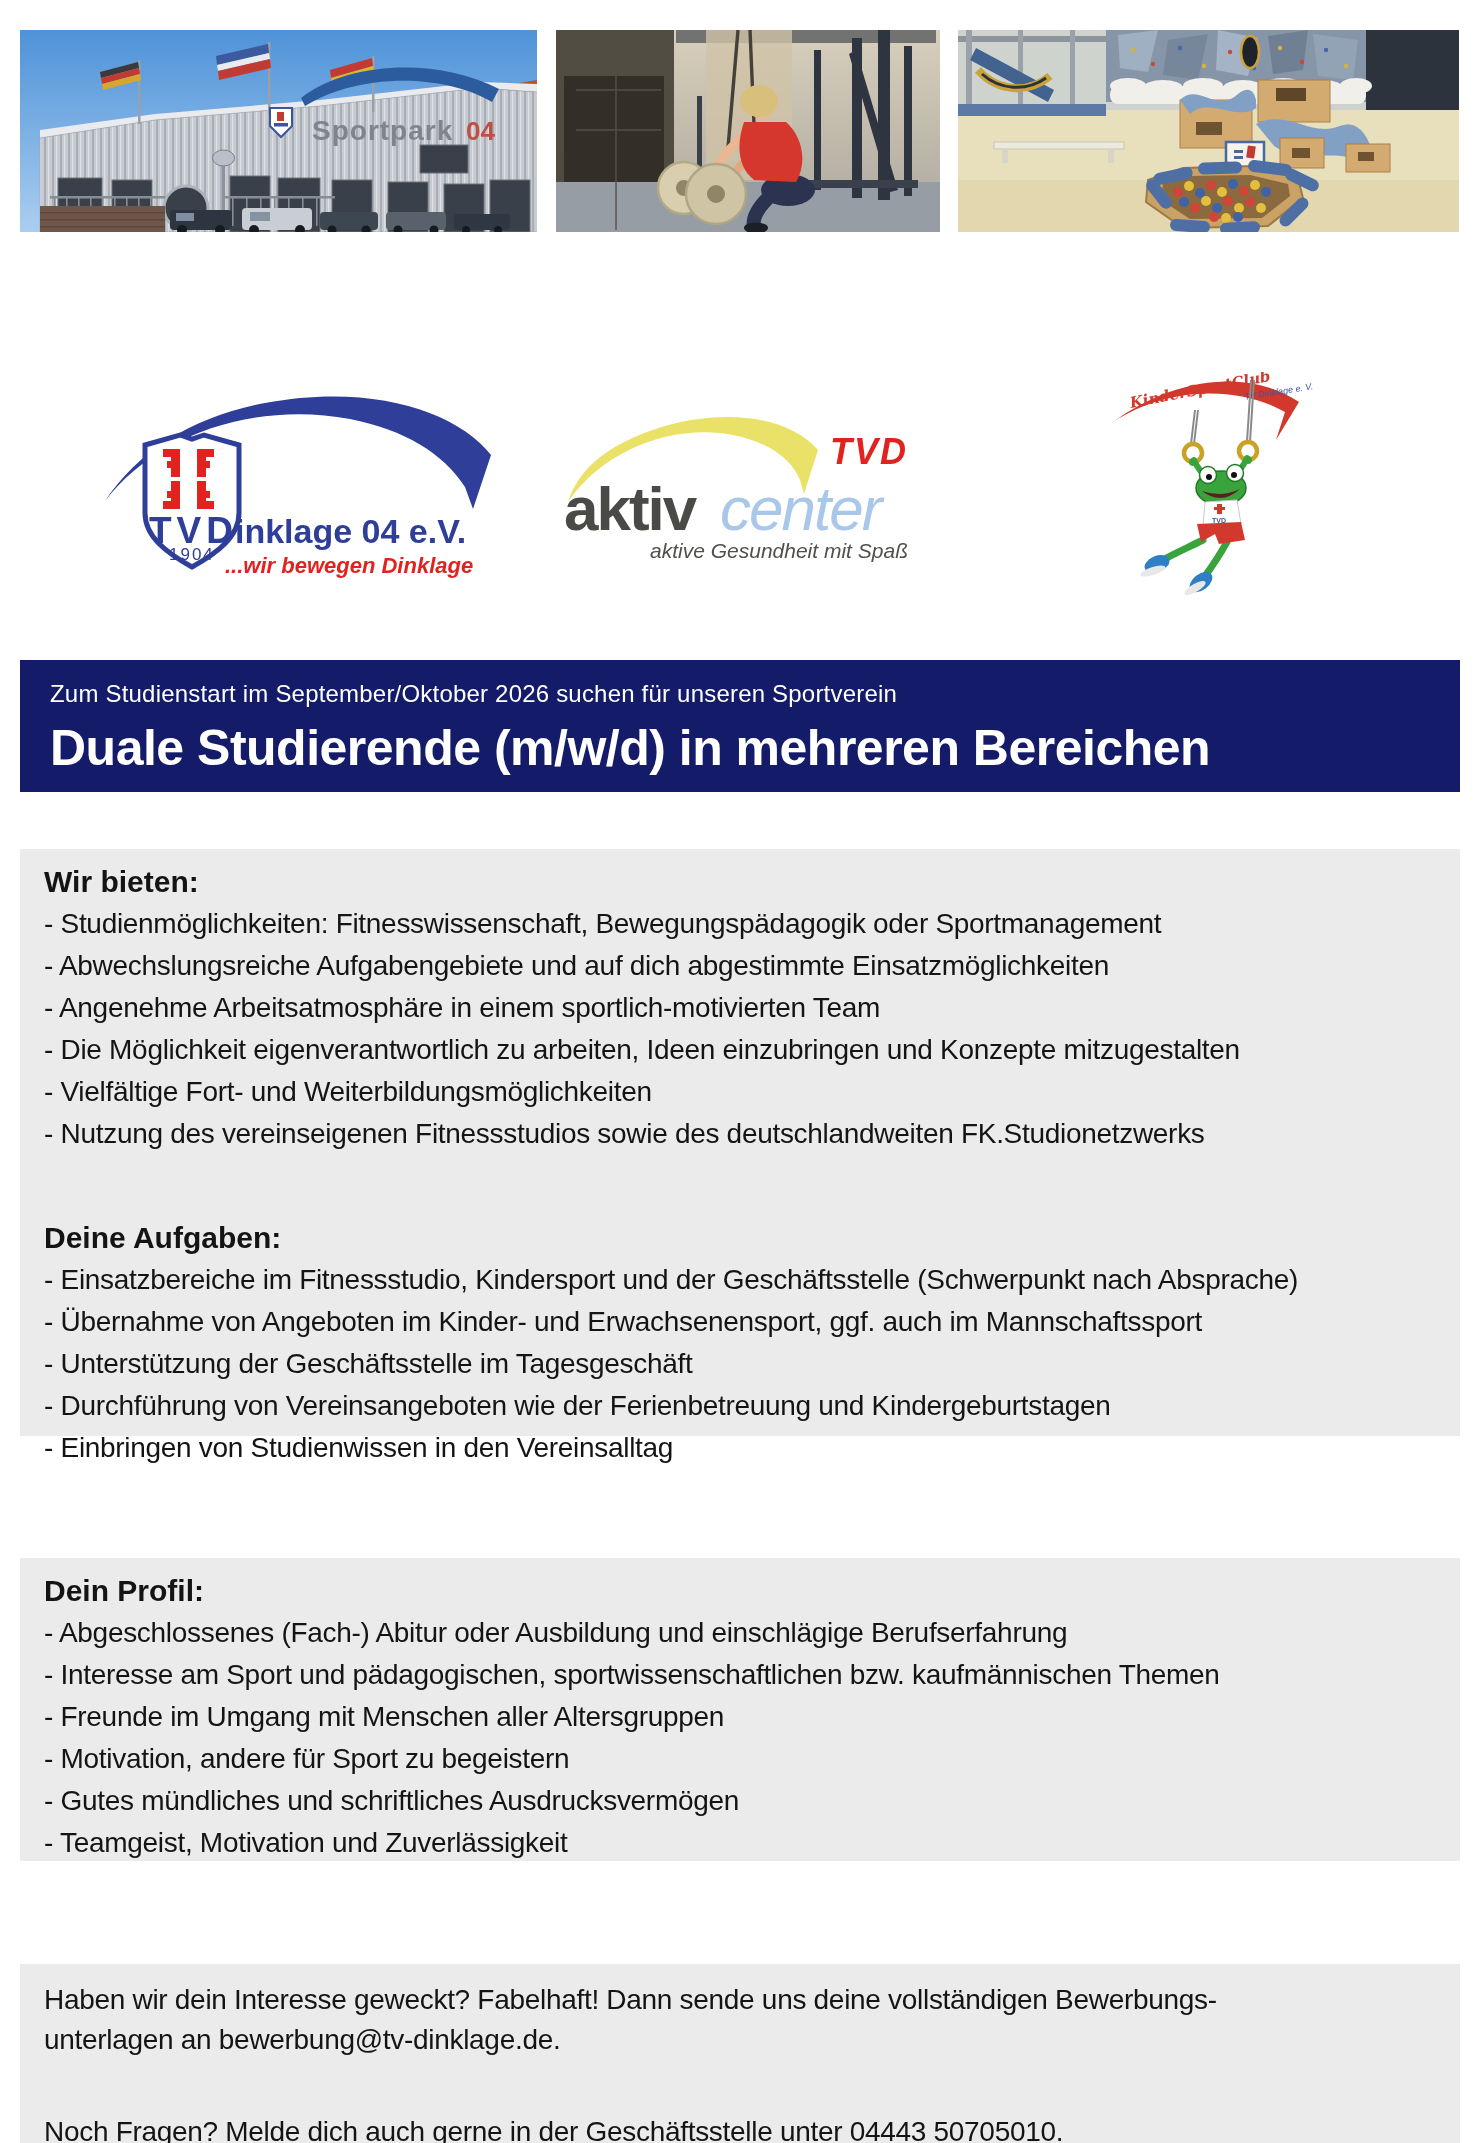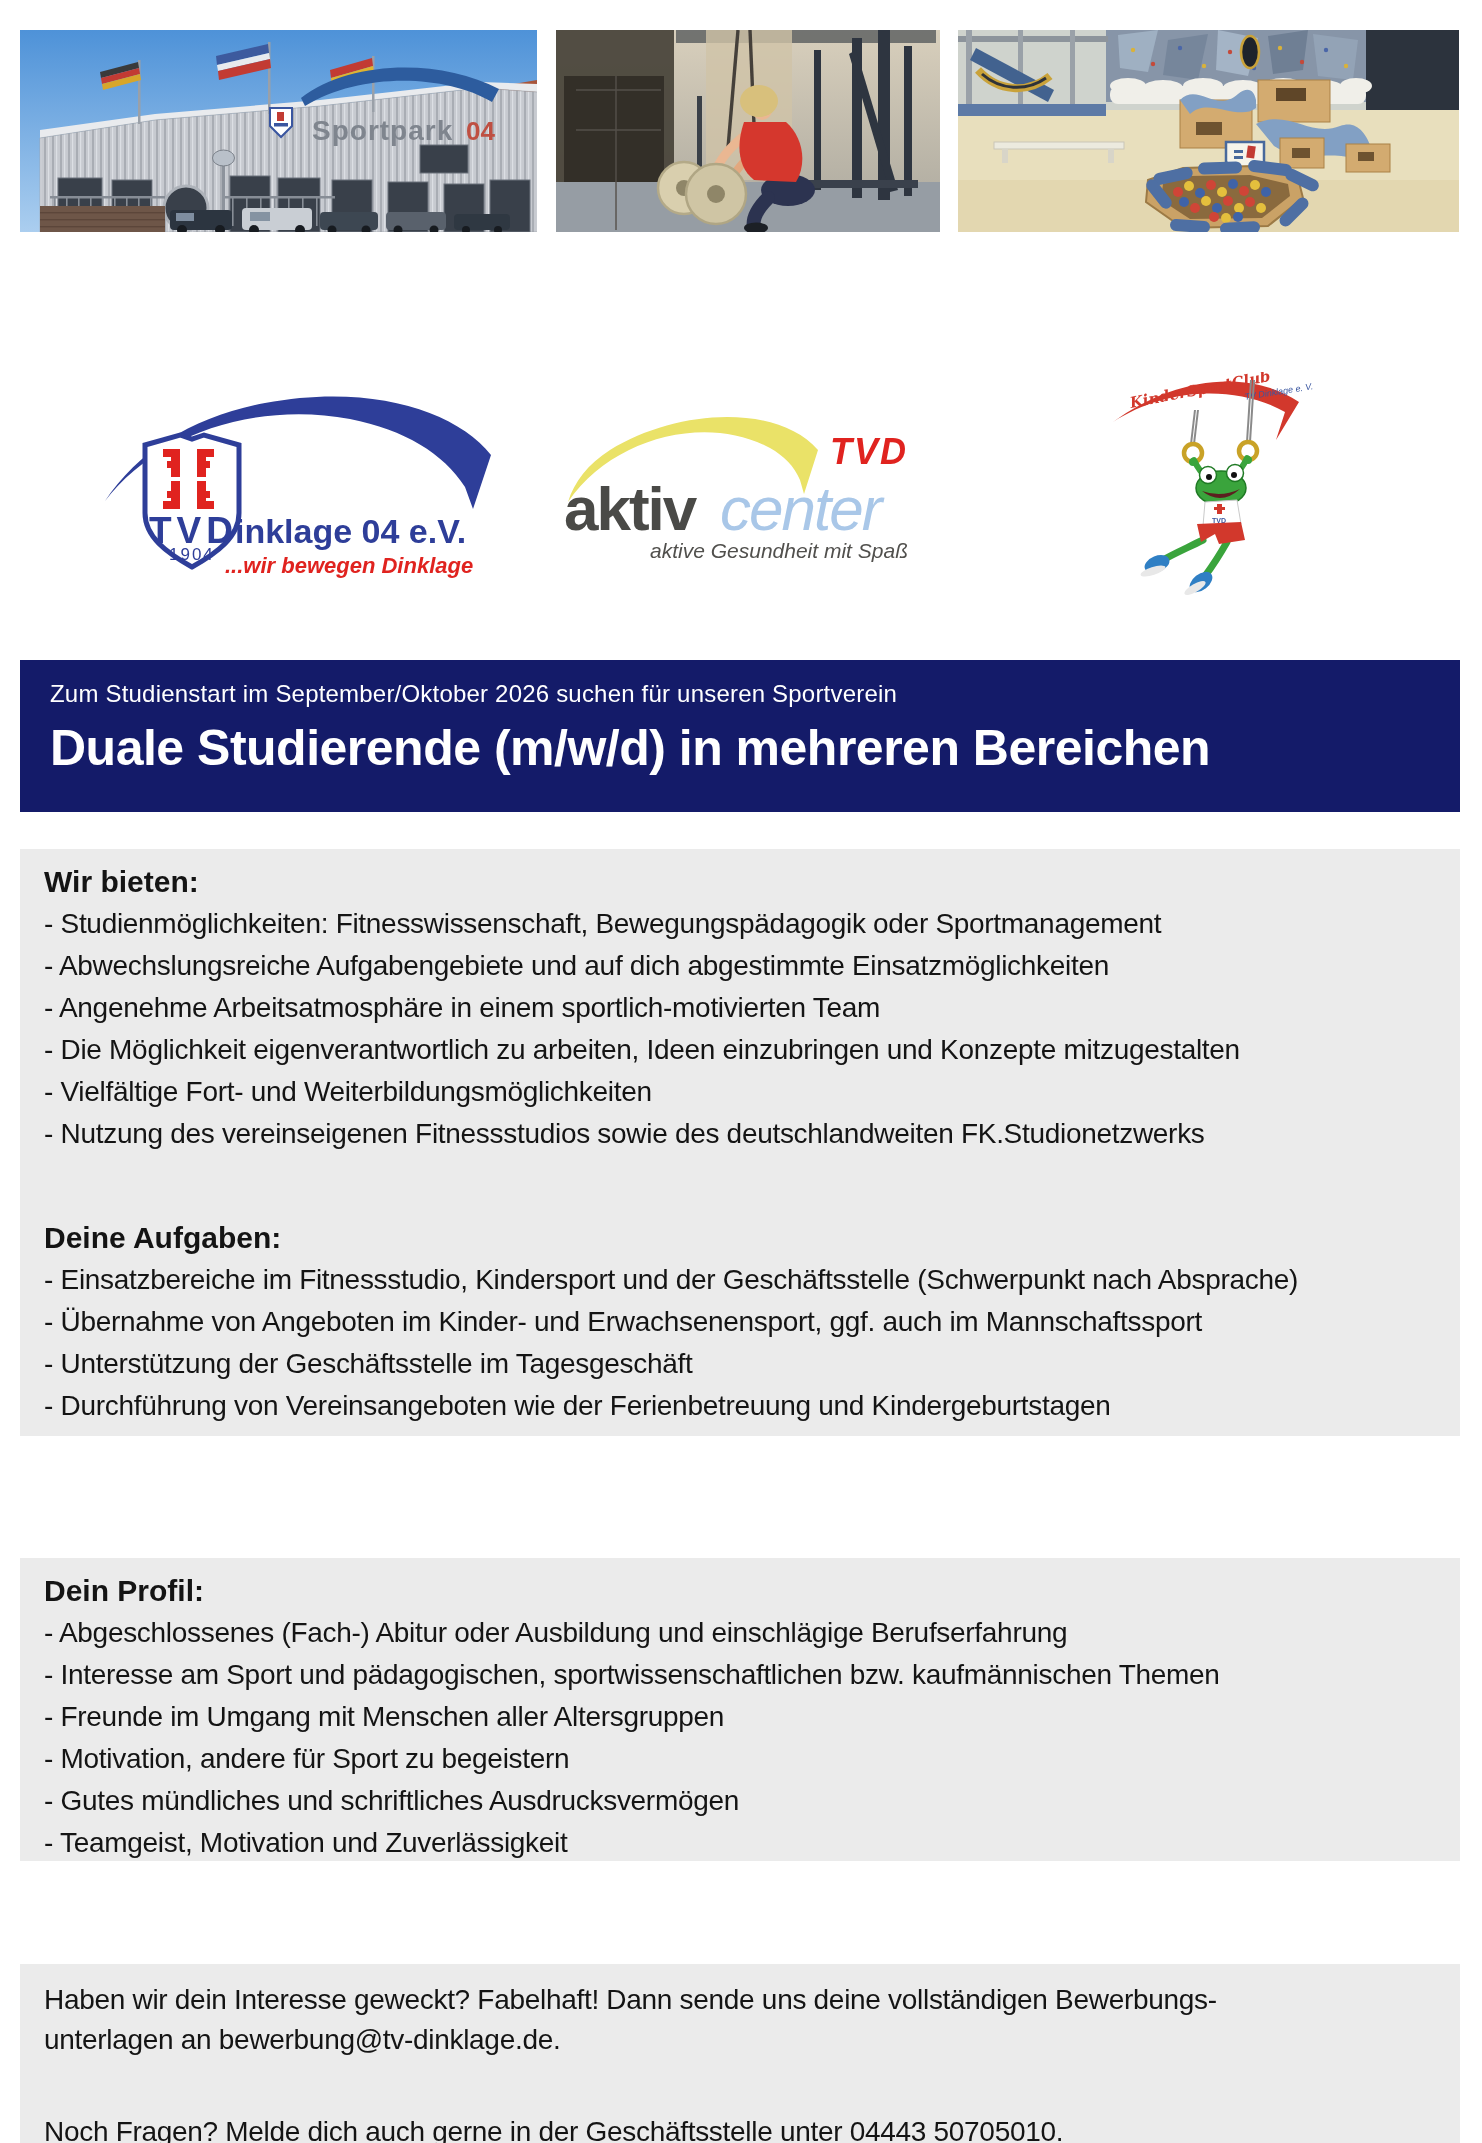--- a/index.html
+++ b/index.html
@@ -5,21 +5,21 @@
   html,body{margin:0;padding:0;background:#fff;}
   .page{position:relative;width:1482px;height:2143px;background:#fff;overflow:hidden;
         font-family:"Liberation Sans",sans-serif;color:#111;}
   .photo,.logo{position:absolute;display:block;}
   #photo1{left:20px;top:30px;width:517px;height:202px;}
   #photo2{left:556px;top:30px;width:384px;height:202px;}
   #photo3{left:958px;top:30px;width:501px;height:202px;}
   #logo-tvd{left:85px;top:395px;width:420px;height:195px;}
   #logo-aktiv{left:558px;top:408px;width:365px;height:162px;}
   #logo-frog{left:1095px;top:372px;width:235px;height:235px;}
-  .banner{position:absolute;left:20px;top:660px;width:1440px;height:152px;
+  .banner{position:absolute;left:20px;top:660px;width:1440px;height:132px;
           background:var(--navy,#141b69);color:#fff;box-sizing:border-box;padding:20px 20px 0 30px;}
   .banner .kicker{font-size:24px;letter-spacing:.2px;}
   .banner h1{margin:11px 0 0 0;font-size:50px;font-weight:bold;letter-spacing:-.5px;}
   .box{position:absolute;left:20px;width:1440px;background:var(--panel,#ebebeb);
        box-sizing:border-box;padding:12px 24px;font-size:28px;line-height:42px;
        letter-spacing:-.3px;color:#141414;}
   .box h2{margin:0;font-size:30px;line-height:42px;font-weight:bold;letter-spacing:0;}
   #sec-0{top:849px;height:380px;}
   #sec-1{top:1205px;height:231px;}
   #sec-2{top:1558px;height:303px;}
@@ -374,20 +374,21 @@
       </div>
   </section>
 
   <section class="box" id="sec-1">
     <h2>Deine Aufgaben:</h2>
     <div>
         <div class="line">- Einsatzbereiche im Fitnessstudio, Kindersport und der Geschäftsstelle (Schwerpunkt nach Absprache)</div>
         <div class="line">- Übernahme von Angeboten im Kinder- und Erwachsenensport, ggf. auch im Mannschaftssport</div>
         <div class="line">- Unterstützung der Geschäftsstelle im Tagesgeschäft</div>
         <div class="line">- Durchführung von Vereinsangeboten wie der Ferienbetreuung und Kindergeburtstagen</div>
+        <div class="line">- Einbringen von Studienwissen in den Vereinsalltag</div>
       </div>
   </section>
 
   <section class="box" id="sec-2">
     <h2>Dein Profil:</h2>
     <div>
         <div class="line">- Abgeschlossenes (Fach-) Abitur oder Ausbildung und einschlägige Berufserfahrung</div>
         <div class="line">- Interesse am Sport und pädagogischen, sportwissenschaftlichen bzw. kaufmännischen Themen</div>
         <div class="line">- Freunde im Umgang mit  Menschen aller Altersgruppen</div>
         <div class="line">- Motivation, andere für Sport zu begeistern</div>

